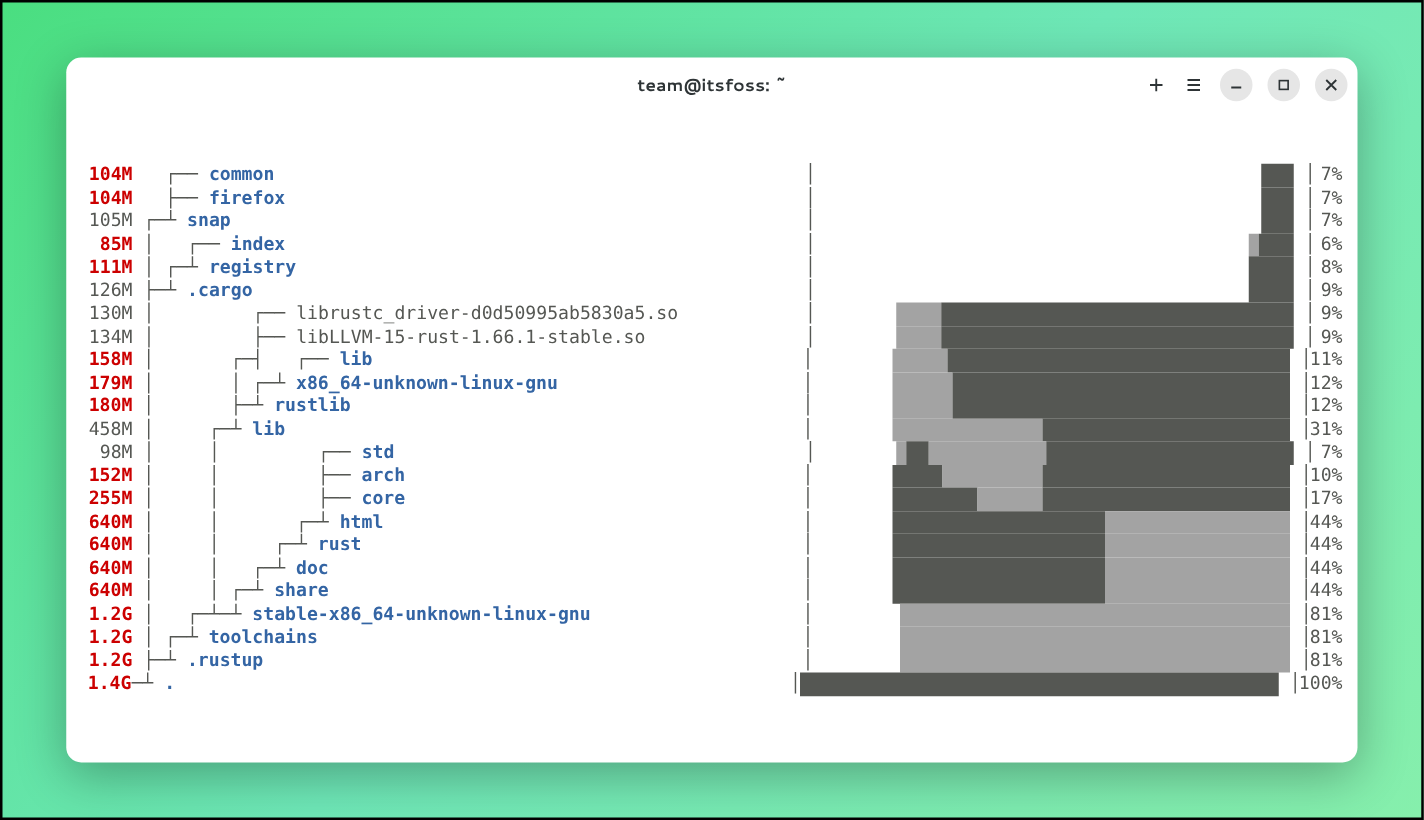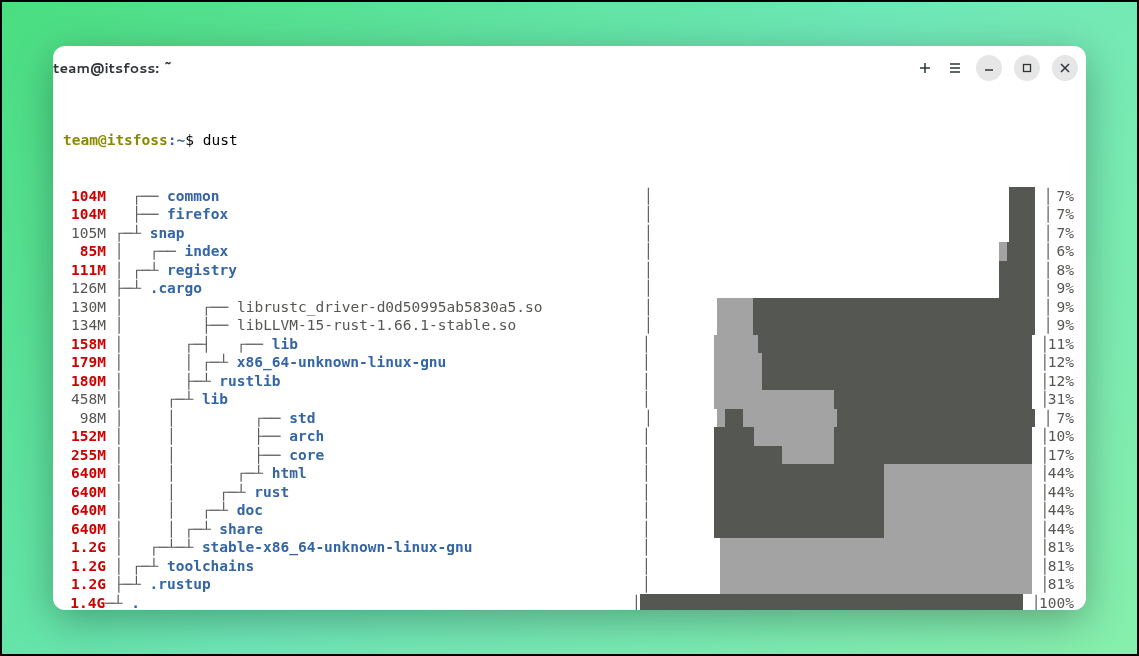--- a/index.html
+++ b/index.html
@@ -24,20 +24,21 @@
       border-radius: 12px;
       box-shadow: 0 10px 40px rgba(0,0,0,0.3);
       overflow: hidden;
       display: flex;
       flex-direction: column;
     }
     .titlebar {
       height: 44px;
       display: flex;
       align-items: center;
+      justify-content: center;
       position: relative;
       border-bottom: 1px solid transparent;
     }
     .title {
       font-family: 'Cantarell', sans-serif;
       font-size: 14px;
       color: #2e3436;
       font-weight: 600;
     }
     .window-controls {
@@ -140,17 +141,16 @@
       </div>
       <div class="win-btn">
         <svg width="10" height="10" viewBox="0 0 10 10">
             <path d="M1 1l8 8M9 1l-8 8" stroke="#2e3436" stroke-width="1.5"></path>
           </svg>
       </div>
     </div>
   </div>
 
   <div class="terminal">
-    <div class="row"><span class="olive">team@itsfoss</span><span class="blue">:~</span><span>$ </span><span>dust</span></div>
     <div id="rows-container"><div class="row"><span class="size-col red">104M</span><span class="tree-col gray"><span>   ┌── </span><span class="blue">common</span></span><span class="sep">│</span><span class="bar-col"><span class="bar-seg bg-dark" style="width: 26px;"></span></span><span class="sep" style="width: 16px;"> │</span><span class="pct-col">7%</span></div><div class="row"><span class="size-col red">104M</span><span class="tree-col gray"><span>   ├── </span><span class="blue">firefox</span></span><span class="sep">│</span><span class="bar-col"><span class="bar-seg bg-dark" style="width: 26px;"></span></span><span class="sep" style="width: 16px;"> │</span><span class="pct-col">7%</span></div><div class="row"><span class="size-col gray">105M</span><span class="tree-col gray"><span> ┌─┴ </span><span class="blue">snap</span></span><span class="sep">│</span><span class="bar-col"><span class="bar-seg bg-dark" style="width: 26px;"></span></span><span class="sep" style="width: 16px;"> │</span><span class="pct-col">7%</span></div><div class="row"><span class="size-col red">85M</span><span class="tree-col gray"><span> │   ┌── </span><span class="blue">index</span></span><span class="sep">│</span><span class="bar-col"><span class="bar-seg bg-light" style="width: 8px;"></span><span class="bar-seg bg-dark" style="width: 28px;"></span></span><span class="sep" style="width: 16px;"> │</span><span class="pct-col">6%</span></div><div class="row"><span class="size-col red">111M</span><span class="tree-col gray"><span> │ ┌─┴ </span><span class="blue">registry</span></span><span class="sep">│</span><span class="bar-col"><span class="bar-seg bg-dark" style="width: 36px;"></span></span><span class="sep" style="width: 16px;"> │</span><span class="pct-col">8%</span></div><div class="row"><span class="size-col gray">126M</span><span class="tree-col gray"><span> ├─┴ </span><span class="blue">.cargo</span></span><span class="sep">│</span><span class="bar-col"><span class="bar-seg bg-dark" style="width: 36px;"></span></span><span class="sep" style="width: 16px;"> │</span><span class="pct-col">9%</span></div><div class="row"><span class="size-col gray">130M</span><span class="tree-col gray"><span> │         ┌── </span><span class="">librustc_driver-d0d50995ab5830a5.so</span></span><span class="sep">│</span><span class="bar-col"><span class="bar-seg bg-light" style="width: 36px;"></span><span class="bar-seg bg-dark" style="width: 282px;"></span></span><span class="sep" style="width: 16px;"> │</span><span class="pct-col">9%</span></div><div class="row"><span class="size-col gray">134M</span><span class="tree-col gray"><span> │         ├── </span><span class="">libLLVM-15-rust-1.66.1-stable.so</span></span><span class="sep">│</span><span class="bar-col"><span class="bar-seg bg-light" style="width: 36px;"></span><span class="bar-seg bg-dark" style="width: 282px;"></span></span><span class="sep" style="width: 16px;"> │</span><span class="pct-col">9%</span></div><div class="row"><span class="size-col red">158M</span><span class="tree-col gray"><span> │       ┌─┤   ┌── </span><span class="blue">lib</span></span><span class="sep">│</span><span class="bar-col"><span class="bar-seg bg-light" style="width: 44px;"></span><span class="bar-seg bg-dark" style="width: 274px;"></span></span><span class="sep" style="width: 16px;"> │</span><span class="pct-col">11%</span></div><div class="row"><span class="size-col red">179M</span><span class="tree-col gray"><span> │       │ ┌─┴ </span><span class="blue">x86_64-unknown-linux-gnu</span></span><span class="sep">│</span><span class="bar-col"><span class="bar-seg bg-light" style="width: 48px;"></span><span class="bar-seg bg-dark" style="width: 270px;"></span></span><span class="sep" style="width: 16px;"> │</span><span class="pct-col">12%</span></div><div class="row"><span class="size-col red">180M</span><span class="tree-col gray"><span> │       ├─┴ </span><span class="blue">rustlib</span></span><span class="sep">│</span><span class="bar-col"><span class="bar-seg bg-light" style="width: 48px;"></span><span class="bar-seg bg-dark" style="width: 270px;"></span></span><span class="sep" style="width: 16px;"> │</span><span class="pct-col">12%</span></div><div class="row"><span class="size-col gray">458M</span><span class="tree-col gray"><span> │     ┌─┴ </span><span class="blue">lib</span></span><span class="sep">│</span><span class="bar-col"><span class="bar-seg bg-light" style="width: 120px;"></span><span class="bar-seg bg-dark" style="width: 198px;"></span></span><span class="sep" style="width: 16px;"> │</span><span class="pct-col">31%</span></div><div class="row"><span class="size-col gray">98M</span><span class="tree-col gray"><span> │     │         ┌── </span><span class="blue">std</span></span><span class="sep">│</span><span class="bar-col"><span class="bar-seg bg-light" style="width: 8px;"></span><span class="bar-seg bg-dark" style="width: 18px;"></span><span class="bar-seg bg-light" style="width: 94px;"></span><span class="bar-seg bg-dark" style="width: 198px;"></span></span><span class="sep" style="width: 16px;"> │</span><span class="pct-col">7%</span></div><div class="row"><span class="size-col red">152M</span><span class="tree-col gray"><span> │     │         ├── </span><span class="blue">arch</span></span><span class="sep">│</span><span class="bar-col"><span class="bar-seg bg-dark" style="width: 40px;"></span><span class="bar-seg bg-light" style="width: 80px;"></span><span class="bar-seg bg-dark" style="width: 198px;"></span></span><span class="sep" style="width: 16px;"> │</span><span class="pct-col">10%</span></div><div class="row"><span class="size-col red">255M</span><span class="tree-col gray"><span> │     │         ├── </span><span class="blue">core</span></span><span class="sep">│</span><span class="bar-col"><span class="bar-seg bg-dark" style="width: 68px;"></span><span class="bar-seg bg-light" style="width: 52px;"></span><span class="bar-seg bg-dark" style="width: 198px;"></span></span><span class="sep" style="width: 16px;"> │</span><span class="pct-col">17%</span></div><div class="row"><span class="size-col red">640M</span><span class="tree-col gray"><span> │     │       ┌─┴ </span><span class="blue">html</span></span><span class="sep">│</span><span class="bar-col"><span class="bar-seg bg-dark" style="width: 170px;"></span><span class="bar-seg bg-light" style="width: 148px;"></span></span><span class="sep" style="width: 16px;"> │</span><span class="pct-col">44%</span></div><div class="row"><span class="size-col red">640M</span><span class="tree-col gray"><span> │     │     ┌─┴ </span><span class="blue">rust</span></span><span class="sep">│</span><span class="bar-col"><span class="bar-seg bg-dark" style="width: 170px;"></span><span class="bar-seg bg-light" style="width: 148px;"></span></span><span class="sep" style="width: 16px;"> │</span><span class="pct-col">44%</span></div><div class="row"><span class="size-col red">640M</span><span class="tree-col gray"><span> │     │   ┌─┴ </span><span class="blue">doc</span></span><span class="sep">│</span><span class="bar-col"><span class="bar-seg bg-dark" style="width: 170px;"></span><span class="bar-seg bg-light" style="width: 148px;"></span></span><span class="sep" style="width: 16px;"> │</span><span class="pct-col">44%</span></div><div class="row"><span class="size-col red">640M</span><span class="tree-col gray"><span> │     │ ┌─┴ </span><span class="blue">share</span></span><span class="sep">│</span><span class="bar-col"><span class="bar-seg bg-dark" style="width: 170px;"></span><span class="bar-seg bg-light" style="width: 148px;"></span></span><span class="sep" style="width: 16px;"> │</span><span class="pct-col">44%</span></div><div class="row"><span class="size-col red">1.2G</span><span class="tree-col gray"><span> │   ┌─┴─┴ </span><span class="blue">stable-x86_64-unknown-linux-gnu</span></span><span class="sep">│</span><span class="bar-col"><span class="bar-seg bg-light" style="width: 312px;"></span></span><span class="sep" style="width: 16px;"> │</span><span class="pct-col">81%</span></div><div class="row"><span class="size-col red">1.2G</span><span class="tree-col gray"><span> │ ┌─┴ </span><span class="blue">toolchains</span></span><span class="sep">│</span><span class="bar-col"><span class="bar-seg bg-light" style="width: 312px;"></span></span><span class="sep" style="width: 16px;"> │</span><span class="pct-col">81%</span></div><div class="row"><span class="size-col red">1.2G</span><span class="tree-col gray"><span> ├─┴ </span><span class="blue">.rustup</span></span><span class="sep">│</span><span class="bar-col"><span class="bar-seg bg-light" style="width: 312px;"></span></span><span class="sep" style="width: 16px;"> │</span><span class="pct-col">81%</span></div><div class="row"><span class="size-col red">1.4G</span><span class="tree-col gray"><span>─┴ </span><span class="blue">.</span></span><span class="sep">│</span><span class="bar-col"><span class="bar-seg bg-dark" style="width: 383px;"></span></span><span class="sep" style="width: 16px;"> │</span><span class="pct-col">100%</span></div></div>
     
   </div>
 </div>
 
 </body></html>

